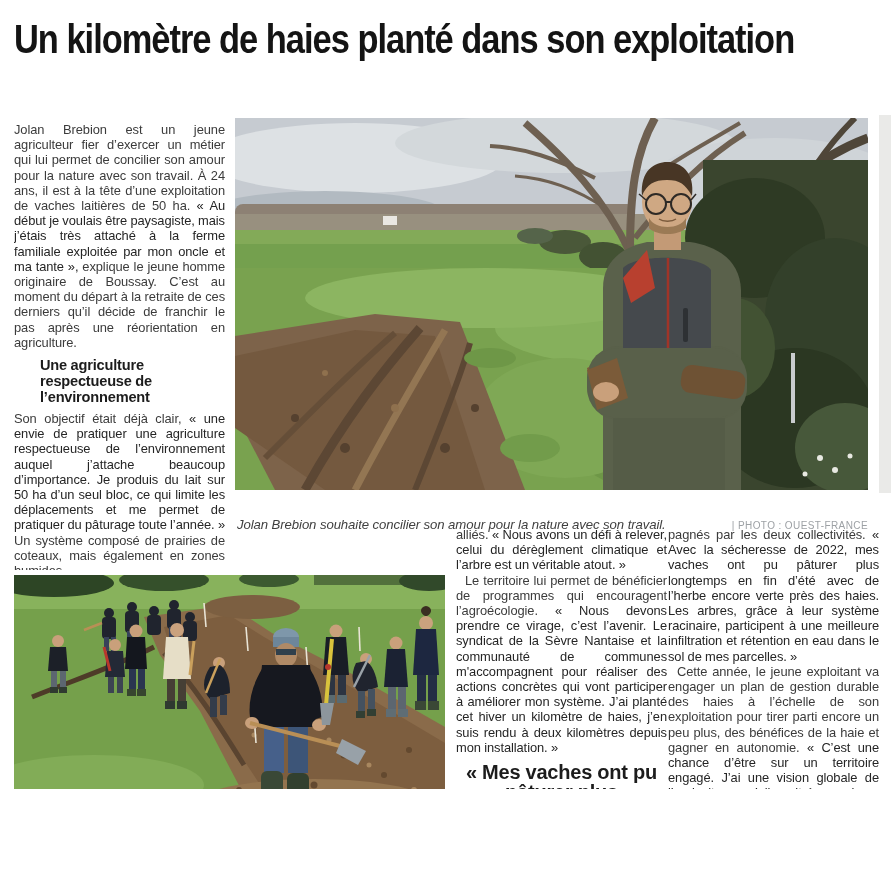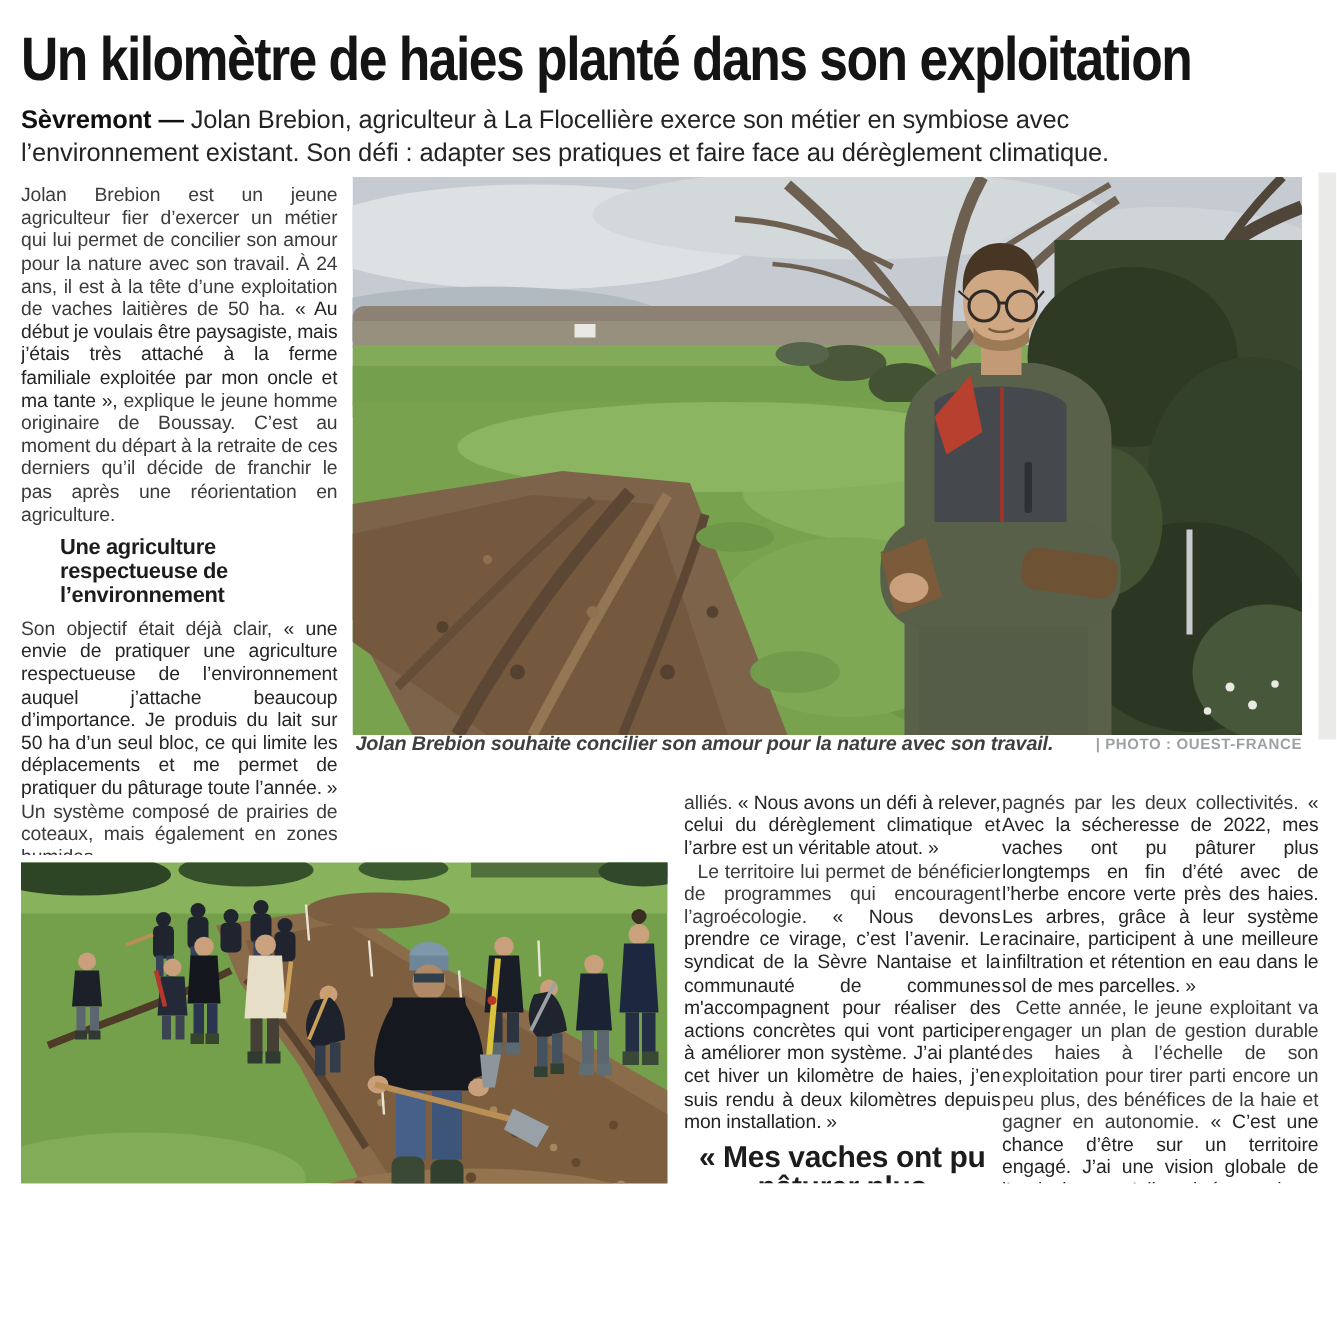--- a/index.html
+++ b/index.html
@@ -55,21 +55,20 @@
   
   .page-sliver{position:absolute;background:#eaeae8;}
 </style>
 </head>
 <body>
 
 <div class="page">
 
   <h1 class="headline">Un kilomètre de haies planté dans son exploitation</h1>
 
-  <p class="standfirst"><b>Sèvremont —</b><span> Jolan Brebion, agriculteur à La Flocellière exerce son métier en symbiose avec l’environnement existant. Son défi : adapter ses pratiques et faire face au dérèglement climatique.</span></p>
 
   <svg class="photo" style="left:235px;top:118px;" width="633" height="372" viewBox="0 0 633 372" role="img">
 
     <rect x="0" y="0" width="633" height="150" fill="#c6cbd1"></rect>
     <ellipse cx="120" cy="40" rx="150" ry="35" fill="#dde1e4"></ellipse>
     <ellipse cx="330" cy="25" rx="170" ry="30" fill="#d3d8db"></ellipse>
     <ellipse cx="90" cy="95" rx="120" ry="22" fill="#b2bac1"></ellipse>
     <ellipse cx="540" cy="60" rx="120" ry="40" fill="#cfd4d8"></ellipse>
 
     <rect x="0" y="86" width="400" height="30" rx="8" fill="#8d8174"></rect>
@@ -159,21 +158,21 @@
       <path d="M414,100 C420,112 445,112 451,100 L451,110 C443,118 422,118 414,110 Z" fill="#9b7a55"></path>
       <circle cx="421" cy="86" r="10" fill="none" stroke="#2e2a26" stroke-width="2"></circle>
       <circle cx="446" cy="86" r="10" fill="none" stroke="#2e2a26" stroke-width="2"></circle>
       <line x1="431" y1="84" x2="436" y2="84" stroke="#2e2a26" stroke-width="2"></line>
       <line x1="411" y1="82" x2="404" y2="76" stroke="#2e2a26" stroke-width="1.5"></line>
       <line x1="456" y1="82" x2="461" y2="76" stroke="#2e2a26" stroke-width="1.5"></line>
       <path d="M424,101 C428,104 437,104 441,101" stroke="#7a5a3c" stroke-width="1.5" fill="none"></path>
     </g>
   </svg>
 
-  <div class="caption" style="left:237px;top:488px;width:631px;height:18px;font-weight:bold;">
+  <div class="caption" style="left:237px;top:517px;width:631px;height:18px;">
     <span class="inner">Jolan Brebion souhaite concilier son amour pour la nature avec son travail.</span>
     <span class="credit">| PHOTO : OUEST-FRANCE</span>
   </div>
 
   <svg class="photo" style="left:14px;top:575px;" width="431" height="243" viewBox="0 0 431 243" role="img">
     <rect x="0" y="0" width="431" height="243" fill="#75a04b"></rect>
     <rect x="0" y="0" width="431" height="34" fill="#88b25c"></rect>
 
     <ellipse cx="40" cy="8" rx="60" ry="14" fill="#2d4525"></ellipse>
     <ellipse cx="150" cy="5" rx="45" ry="11" fill="#35502b"></ellipse>

